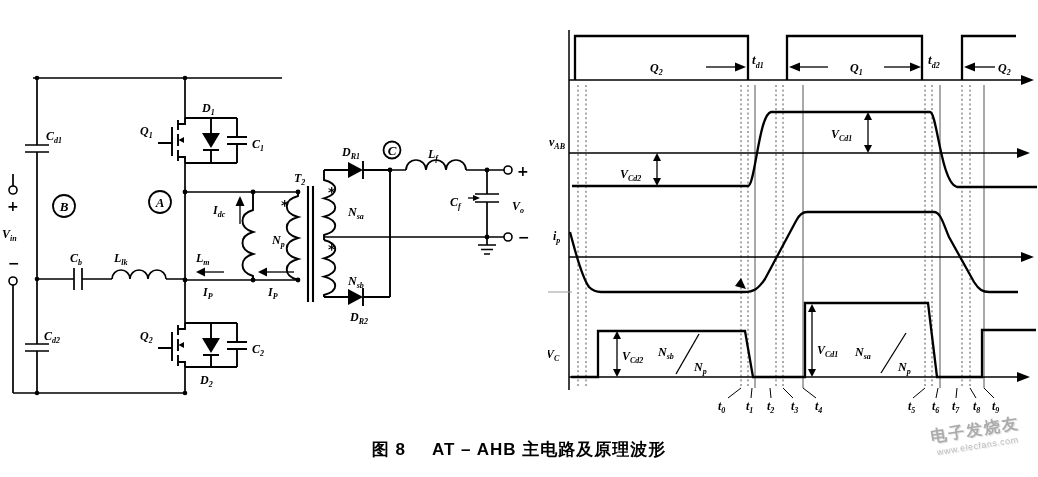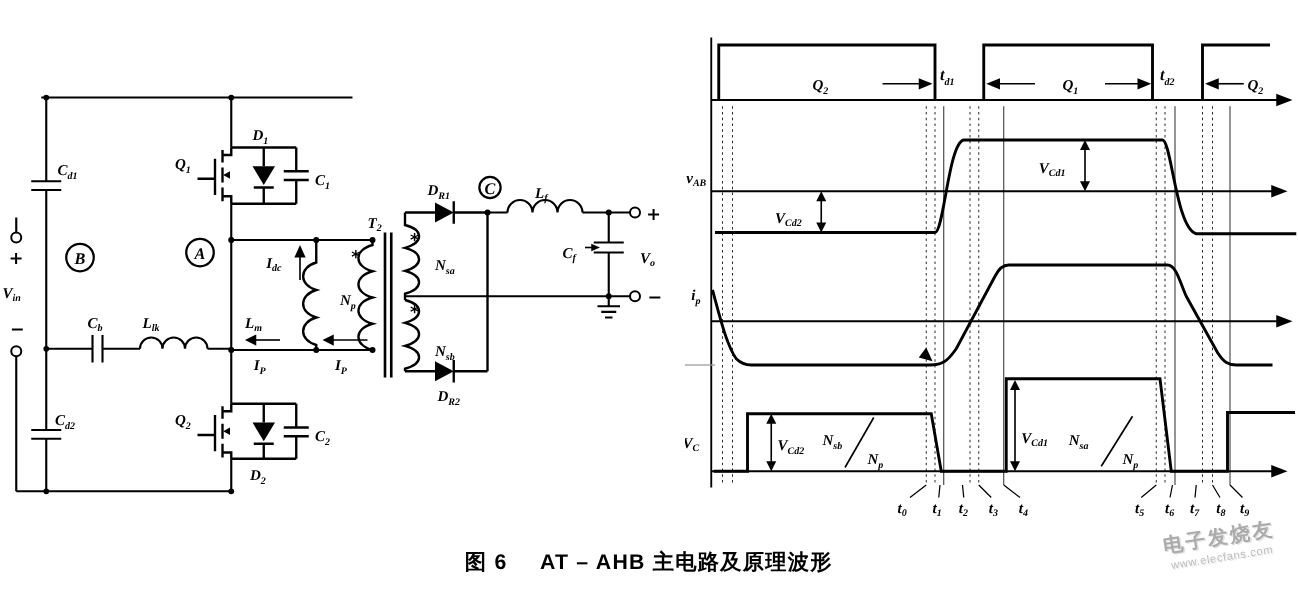--- a/index.html
+++ b/index.html
@@ -295,21 +295,21 @@
       <text class="lbl" x="815" y="410"><tspan>t</tspan><tspan class="sub" dy="3">4</tspan></text>
       <text class="lbl" x="908" y="410"><tspan>t</tspan><tspan class="sub" dy="3">5</tspan></text>
       <text class="lbl" x="932" y="410"><tspan>t</tspan><tspan class="sub" dy="3">6</tspan></text>
       <text class="lbl" x="952" y="410"><tspan>t</tspan><tspan class="sub" dy="3">7</tspan></text>
       <text class="lbl" x="973" y="410"><tspan>t</tspan><tspan class="sub" dy="3">8</tspan></text>
       <text class="lbl" x="992" y="410"><tspan>t</tspan><tspan class="sub" dy="3">9</tspan></text>
     </g>
   </svg>
 
   <div class="caption">
-    <span>图 6</span><span class="gap"></span><span>AT – AHB 主电路及原理波形</span>
+    <span>图 8</span><span class="gap"></span><span>AT – AHB 主电路及原理波形</span>
   </div>
 
   <div class="watermark">
     <div class="wm-brand">电子发烧友</div>
     <div class="wm-url">www.elecfans.com</div>
   </div>
 
 </div>
 
 </body></html>

